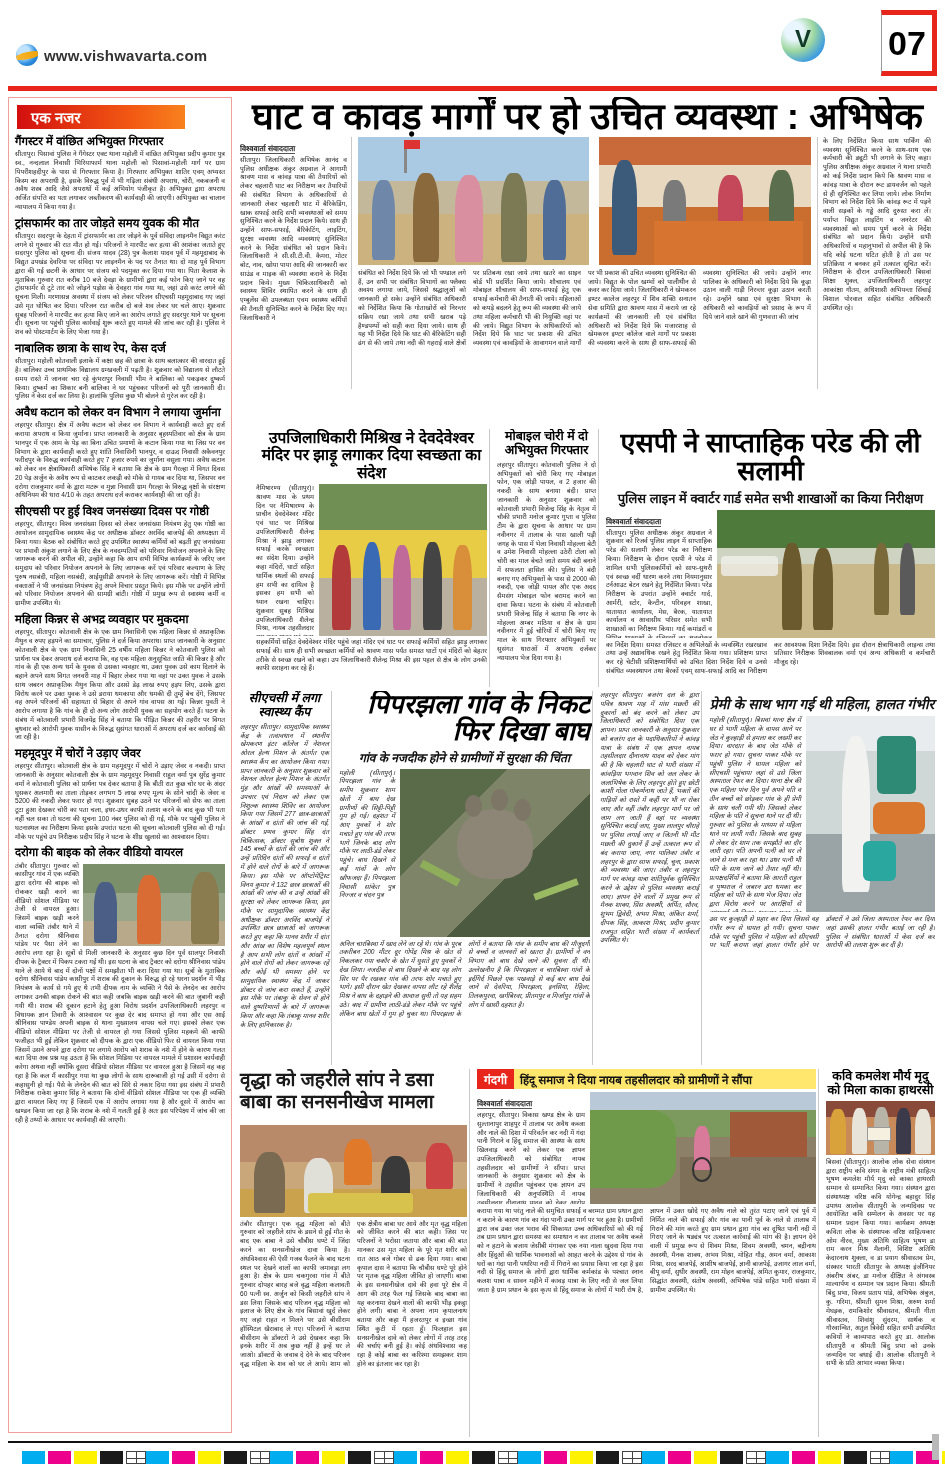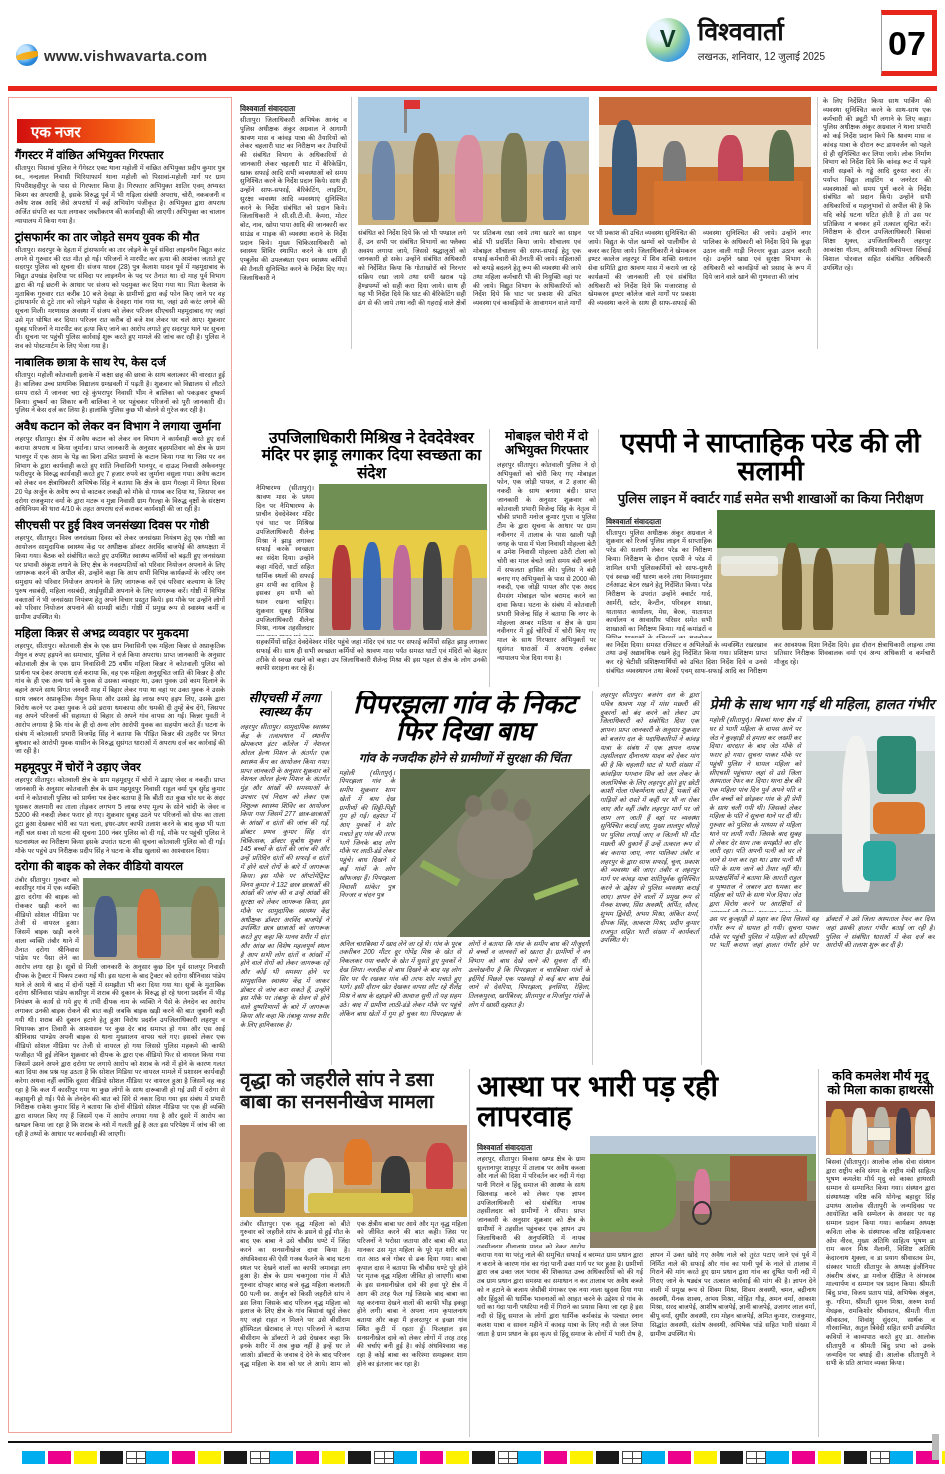--- a/index.html
+++ b/index.html
@@ -34,21 +34,21 @@
   .red-rule { height:5px; background:#e8251a; margin:0 8px; }
   
   .content { padding:6px 8px 0 8px; display:grid; grid-template-columns:224px 1fr; gap:6px; }
   .small { font-size:6.6px; line-height:1.33; text-align:justify; color:#222; }
   .byline { font-size:7.5px; font-weight:bold; border-bottom:1px solid #555; display:inline-block; margin-bottom:2px; }
   .vsep { border-right:1px solid #c9c9c9; }
   .photo { position:relative; overflow:hidden; background:#ddd; }
   .ph-fig { position:absolute; border-radius:40% 40% 8% 8%; }
   
   .sidebar { border:1.5px solid #f0a29a; padding:5px 6px; height:1336px; overflow:hidden; }
-  .glance-bar { width:138px; height:24px; margin:16px 0 6px 2px;
+  .glance-bar { width:168px; height:24px; margin:2px 0 6px 2px;
     background:linear-gradient(90deg,#d30f0f,#f35b13 70%,#f8821e);
     color:#fff; font-weight:bold; font-size:15px; display:flex; align-items:center; padding-left:14px; }
   .sb-art { margin-bottom:5px; }
   .sb-art h3 { font-size:11.5px; font-weight:bold; color:#000; margin:3px 0 2px 0; line-height:1.15; }
   .sb-photo { float:right; width:142px; height:82px; margin:2px 0 2px 4px; }
   
   .main { display:grid; grid-template-rows:328px 258px 374px 368px; gap:4px; overflow:hidden; }
   .row { display:grid; gap:5px; overflow:hidden; }
   .row2 { grid-template-columns:236px 104px 1fr;margin-left:16px; }
   .row3 { grid-template-columns:94px 256px 104px 1fr;font-style:italic; }
@@ -56,21 +56,21 @@
   h1.lead { font-size:37px; font-weight:bold; text-align:center; line-height:1.08; color:#000; }
   .lead-sub { font-size:19px; font-weight:bold; text-align:center; margin:4px 0 5px 0; color:#111; }
   .lead-body { display:flex; gap:6px; height:252px; overflow:hidden; }
   .lead-col { width:112px; flex:none; }
   .lead-mid { flex:1; display:flex; flex-direction:column; gap:4px; }
   .lead-photos { display:flex; gap:10px; height:128px; }
   .lead-bottom { flex:1; column-count:4; column-gap:7px; overflow:hidden; }
   h2.sec-md { font-size:15.5px; font-weight:bold; text-align:center; line-height:1.12; color:#000; margin-bottom:3px; }
   h2.sec-sm { font-size:12.5px; font-weight:bold; text-align:center; line-height:1.15; color:#000; margin-bottom:3px; }
   h2.sec-lg { font-size:27px; font-weight:bold; text-align:center; line-height:1.05; color:#000; }
-  h2.sec-xl { font-size:29px; font-weight:bold; text-align:center; line-height:1.05; color:#000; }
+  h2.sec-xl { font-size:29px; font-weight:bold; text-align:right; line-height:1.05; color:#000; }
   .sub-md { font-size:13px; font-weight:bold; text-align:center; margin:3px 0; color:#111; }
   .flexrow { display:flex; gap:5px; overflow:hidden; }
   .two-col { column-count:2; column-gap:7px; overflow:hidden; }
   .block { overflow:hidden; padding:0 2px; }
   
   .kicker { display:flex; align-items:center; background:#ffe76e; height:20px; margin-bottom:3px; }
   .kicker-label { background:#e8251a; color:#fff; font-weight:bold; font-size:12px; padding:2px 7px; height:100%; display:flex; align-items:center; }
   .kicker-text { font-size:11.5px; font-weight:bold; color:#111; padding-left:6px; }
   
   .foot-rule { height:2px; background:#111; margin:4px 8px 0 8px; }
@@ -85,24 +85,20 @@
 </head>
 <body>
 
 <div class="header">
   <div class="site">
     <span class="e-icon"></span>
     <span class="site-text">www.vishwavarta.com</span>
   </div>
   <div class="mast">
     <span class="globe-icon"></span>
-    <span class="mast-text">
-      <div class="mast-title">विश्ववार्ता</div>
-      <div class="mast-date">लखनऊ,  शनिवार, 12 जुलाई 2025</div>
-    </span>
   </div>
   <div class="pagenum">07</div>
 </div>
 <div class="red-rule"></div>
 
 <div class="content">
 
   <div class="sidebar">
     <div class="glance-bar">एक नजर</div>
 
@@ -144,20 +140,21 @@
           <span class="ph-fig" style="left:76%;top:10%;width:20%;height:88%;background:#8a7c4e;"></span>
         </span>
         <span>तंबौर सीतापुर। गुरुवार को कासीपुर गांव में एक व्यक्ति द्वारा दरोगा की बाइक को रोककर खड़ी करने का वीडियो सोशल मीडिया पर तेजी से वायरल हुआ</span><span>। जिसमें बाइक खड़ी करने वाला व्यक्ति तंबौर थाने में तैनात दरोगा श्रीनिवास पांडेय पर पैसा लेने का आरोप लगा रहा है। सूत्रों से मिली जानकारी के अनुसार कुछ दिन पूर्व सालपुर निवासी दीपक के ट्रैक्टर में पिकप टकरा गई थी। इस घटना के बाद ट्रैक्टर को दरोगा श्रीनिवास पांडेय थाने ले आये थे बाद में दोनों पक्षों में समझौता भी करा दिया गया था। सूत्रों के मुताबिक दरोगा श्रीनिवास पांडेय कासीपुर में शराब की दूकान के विरुद्ध हो रहे धरना प्रदर्शन में भीड़ नियंत्रण के कार्य से गये हुए थे तभी दीपक नाम के व्यक्ति ने पैसे के लेनदेन का आरोप लगाकर उनकी बाइक रोकने की बात कही जबकि बाइक खड़ी करने की बात जुबानी कही गयी थी। शराब की दूकान हटाने हेतु हुआ विरोध प्रदर्शन उपजिलाधिकारी लहरपुर व विधायक ज्ञान तिवारी के आश्वासन पर कुछ देर बाद समाप्त हो गया और एस आई श्रीनिवास पाण्डेय अपनी बाइक से थाना मुख्यालय वापस चले गए। इसको लेकर एक वीडियो सोशल मीडिया पर तेजी से वायरल हो गया जिससे पुलिस महकमे की काफी फजीहत भी हुई लेकिन शुक्रवार को दीपक के द्वारा एक वीडियो फिर से वायरल किया गया जिसमें उसने अपने द्वारा दरोगा पर लगाये आरोप को शराब के नशे में होने के कारण गलत बता दिया अब प्रश्न यह उठता है कि सोशल मिडिया पर वायरल मामले में प्रशासन कार्यवाही करेगा अथवा नहीं क्योंकि दूसरा वीडियो सोशल मीडिया पर वायरल हुआ है जिसमें वह कह रहा है कि कल मैं कासीपुर गया था कुछ लोगों के साथ दारूबाजी हो गई उसी में दरोगा से कहासुनी हो गई। पैसे के लेनदेन की बात को सिरे से नकार दिया गया इस संबंध में प्रभारी निरीक्षक राकेश कुमार सिंह ने बताया कि दोनों वीडियो सोशल मीडिया पर एक ही व्यक्ति द्वारा वायरल किए गए हैं जिसमें एक में आरोप लगाया गया है और दूसरे में आरोप का खण्डन किया जा रहा है कि शराब के नशे में गलती हुई है अतः इस परिपेक्ष्य में जांच की जा रही है तथ्यों के आधार पर कार्यवाही की जाएगी।</span>
       </div>
     </div>
   </div>
 
   <div class="main">
 
     <div class="block">
+      <h1 class="lead">घाट व कावड़ मार्गों पर हो उचित व्यवस्था : अभिषेक</h1>
       <div class="lead-body">
         <div class="lead-col vsep" style="padding-right:4px;">
           <span class="byline">विश्ववार्ता संवाददाता</span>
           <div class="small">सीतापुर। जिलाधिकारी अभिषेक आनंद व पुलिस अधीक्षक अंकुर अग्रवाल ने आगामी श्रावण मास व कांवड़ यात्रा की तैयारियों को लेकर चहलारी घाट का निरीक्षण कर तैयारियों की संबंधित विभाग के अधिकारियों से जानकारी लेकर चहलारी घाट में बैरिकेडिंग, खाक सफाई आदि सभी व्यवस्थाओं को समय सुनिश्चित करने के निर्देश प्रदान किये। साथ ही उन्होंने साफ-सफाई, बैरिकेटिंग, लाइटिंग, सुरक्षा व्यवस्था आदि व्यवस्थाएं सुनिश्चित करने के निर्देश संबंधित को प्रदान किये। जिलाधिकारी ने सी.सी.टी.वी. कैमरा, मोटर बोट, नाव, खोया पाया आदि की जानकारी कर साउंड व माइक की व्यवस्था कराने के निर्देश प्रदान किये। मुख्य चिकित्साधिकारी को स्वास्थ्य शिविर स्थापित करने के साथ ही एम्बुलेंस की उपलब्धता एवम स्वास्थ्य कर्मियों की तैनाती सुनिश्चित करने के निर्देश दिए गए। जिलाधिकारी ने</div>
         </div>
         <div class="lead-mid">
           <div class="lead-photos">
             <span class="photo" style="flex:1.2;">
               <span style="position:absolute;inset:0;background:linear-gradient(180deg,#aac9e2 0 34%,#c3b89a 34% 60%,#cbb27f 60% 100%);"></span>
               <span class="ph-fig" style="left:6%;top:34%;width:10%;height:62%;background:#6f87a8;"></span>
@@ -282,21 +279,24 @@
           <span class="ph-fig" style="left:28%;top:36%;width:13%;height:60%;background:#e0e0d8;"></span>
           <span class="ph-fig" style="left:46%;top:16%;width:12%;height:50%;background:#e07a2a;"></span>
           <span class="ph-fig" style="left:62%;top:34%;width:13%;height:62%;background:#3a3a3a;"></span>
           <span class="ph-fig" style="left:82%;top:20%;width:12%;height:50%;background:#c44;"></span>
           <span style="position:absolute;left:30%;bottom:4%;width:46%;height:22%;background:#d8c24e;border-radius:4px;"></span>
         </span>
         <div class="two-col small" style="height:196px;">तंबौर सीतापुर। एक वृद्ध महिला को बीते गुरुवार को जहरीले सांप के डसने से हुई मौत के बाद एक बाबा ने उसे चौबीस घण्टे में जिंदा करने का सनसनीखेज दावा किया है। अंधविश्वास की ऐसी गजब फैलने के बाद घटना स्थल पर देखने वालों का काफी जमावड़ा लग हुआ है। क्षेत्र के ग्राम चकगुरवा गांव में बीते गुरुवार दोपहर बारह बजे वृद्ध महिला कलावती 60 पत्नी स्व. अर्जुन को किसी जहरीले सांप ने डस लिया जिसके बाद परिजन वृद्ध महिला को इलाज के लिए क्षेत्र के गांव बिसावां खुर्द लेकर गए जहां राहत न मिलने पर उसे बीसीराम हॉस्पिटल खैराबाद ले गए। परिजनों ने बताया बीसीराम के डॉक्टरों ने उसे देखकर कहा कि इनके शरीर में अब कुछ नहीं है इन्हें घर ले जाओ। डॉक्टरों के जवाब दे देने के बाद परिजन वृद्ध महिला के शव को घर ले आये। शाम को एक क्षेत्रीय बाबा घर आये और मृत वृद्ध महिला को जीवित करने की बात कही। जिस पर परिजनों ने भरोसा जताया और बाबा की बात मानकर उस मृत महिला के पूरे मृत शरीर को रात आठ बजे गोबर से ढक दिया गया। बाबा कृपाल दास ने बताया कि चौबीस घण्टे पूरे होने पर मृतक वृद्ध महिला जीवित हो जाएगी। बाबा के इस सनसनीखेज दावे की हवा पूरे क्षेत्र में आग की तरह फैल गई जिसके बाद बाबा का यह करनामा देखने वालों की काफी भीड़ इकट्ठा होने लगी। बाबा ने अपना नाम कृपालनाथ बताया और कहा मैं हजरतपुर व इच्छा गांव स्थित कुटी में रहता हूँ। फिलहाल इस सनसनीखेज दावे को लेकर लोगों में तरह तरह की चर्चाएं बनी हुई है। कोई अंधविश्वास कह रहा है कोई बाबा का करिश्मा समझकर शाम होने का इंतजार कर रहा है।</div>
       </div>
 
       <div class="block vsep">
-        <h2 class="sec-xl" style="text-align:left;margin:2px 0 4px 0;">आस्था पर भारी पड़ रही लापरवाह</h2>
+        <div class="kicker">
+          <span class="kicker-label">गंदगी</span>
+          <span class="kicker-text">हिंदू समाज ने दिया नायब तहसीलदार को ग्रामीणों ने सौंपा</span>
+        </div>
         <div class="flexrow" style="height:112px;">
           <div style="width:108px;flex:none;">
             <span class="byline">विश्ववार्ता संवाददाता</span>
             <div class="small" style="height:96px;overflow:hidden;">लहरपुर, सीतापुर। विकास खण्ड क्षेत्र के ग्राम सुल्तानापुर शाहपुर में तालाब पर अवैध कब्जा और नाले की दिशा में परिवर्तन कर नदी में गंदा पानी गिराने व हिंदू समाज की आस्था के साथ खिलवाड़ करने को लेकर एक ज्ञापन उपजिलाधिकारी को संबोधित नायब तहसीलदार को ग्रामीणों ने सौंपा। प्राप्त जानकारी के अनुसार शुक्रवार को क्षेत्र के ग्रामीणों ने तहसील पहुंचकर एक ज्ञापन उप जिलाधिकारी की अनुपस्थिति में नायब तहसीलदार दीनानाथ यादव को देकर आरोप लगाया है कि ग्राम सुल्तानापुर शाहपुर होकर एक प्रमुख संपर्क मार्ग सीतापुर तंबौर मार्ग को जोड़ता है इस मार्ग से खपूरा, मुसैती, टांडा सालार, टांडा खुर्द, कस्मुल्लापुर, लालपुर फर्म सहित अनेकों गांवों के नागरिक लाहपुर बाजार तहसील मुख्यालय तंबौर व सीतापुर प्रतिदिन आते जाते हैं गांव की सीमा पर एक सरकारी तालाब पर मुस्लिम समुदाय के लोगों द्वारा अवैध कब्जा कर भवन निर्माण कर लिया गया है जिसके कारण उक्त मार्ग पर जलभराव हो जाने के कारण आवागमन बाधित होता है, समस्या को लेकर शासन द्वारा आरसीसी सड़क व नाले का निर्माण</div>
           </div>
           <span class="photo" style="flex:1;">
             <span style="position:absolute;inset:0;background:linear-gradient(180deg,#b9c9d8 0 16%,#7d9a5e 16% 40%,#8d8068 40% 100%);"></span>
             <span style="position:absolute;left:0;top:16%;width:38%;height:70%;background:#6f9a4a;border-radius:0 30% 30% 0;"></span>
             <span style="position:absolute;left:62%;top:18%;width:34%;height:44%;background:#a05a3a;"></span>
             <span style="position:absolute;left:40%;bottom:0;width:60%;height:42%;background:#7d6f58;"></span>

